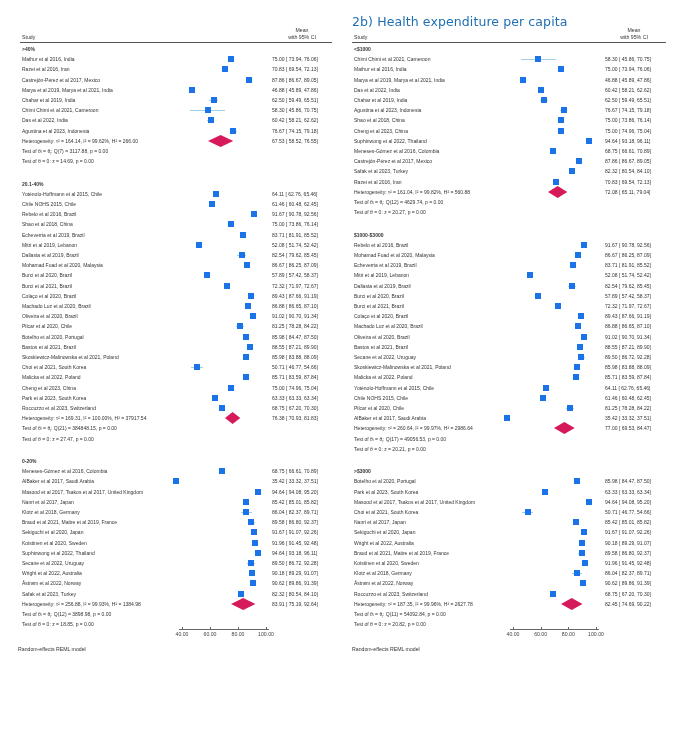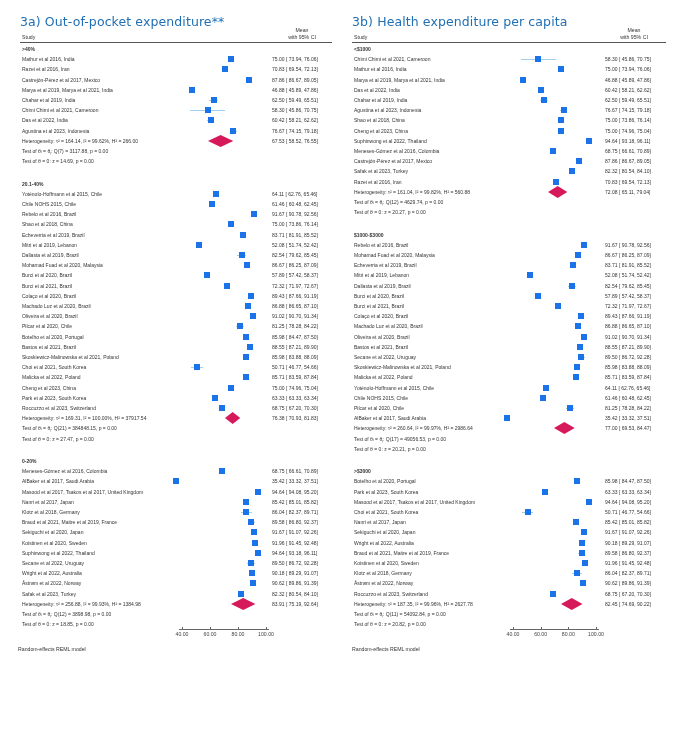--- a/index.html
+++ b/index.html
@@ -20,21 +20,20 @@
     .sq { position: absolute; width: 6px; height: 6px; background: #1a73e8; }
     .axis-line { position: absolute; height: 0; border-top: 0.8px solid #666; }
     .tick { position: absolute; width: 0; height: 2px; border-left: 0.8px solid #666; }
     .tick-label { position: absolute; font-size: 5.2px; color: #444; width: 24px; text-align: center; }
     .footer { position: absolute; font-size: 5.2px; color: #333; }
   </style>
 </head>
 <body>
 
 <div class="panel left">
-  <div class="title" style="left:20px;">3a) Out-of-pocket expenditure**</div>
   <div class="hdr-study" style="left:22px;">Study</div>
   <div class="hdr-mean" style="left:272px;">
     <div>Mean</div>
     <div>with 95% CI</div>
   </div>
   <div class="hdr-line" style="left:20px; width:312px;"></div>
   <div id="plot-left">
       <div class="row group" style="left:22px;top:44px;">&gt;40%</div>
       <div class="row" style="left:22px;top:54.2px;">Mathur et al 2016, India</div>
       <div class="ci" style="left:229.516px;top:59.2px;width:2.9680000000000177px;background:#9fd0ea;"></div>
@@ -238,21 +237,21 @@
       <div class="tick-label" style="left:198px;top:631px;">60.00</div>
       <div class="tick" style="left:238px;top:627px;"></div>
       <div class="tick-label" style="left:226px;top:631px;">80.00</div>
       <div class="tick" style="left:266px;top:627px;"></div>
       <div class="tick-label" style="left:254px;top:631px;">100.00</div>
     </div>
   <div class="footer" style="left:18px; top:646px;">Random-effects REML model</div>
 </div>
 
 <div class="panel right">
-  <div class="title" style="left:10px;">3b) Health expenditure per capita</div>
+  <div class="title" style="left:10px;">2b) Health expenditure per capita</div>
   <div class="hdr-study" style="left:12px;">Study</div>
   <div class="hdr-mean" style="left:262px;">
     <div>Mean</div>
     <div>with 95% CI</div>
   </div>
   <div class="hdr-line" style="left:10px; width:314px;"></div>
   <div id="plot-right">
       <div class="row group" style="left:12px;top:44px;">&lt;$1000</div>
       <div class="row" style="left:12px;top:54.2px;">Chimi Chimi et al 2021, Cameroon</div>
       <div class="ci" style="left:179.10633333333334px;top:59.2px;width:34.431166666666655px;background:#9fd0ea;"></div>

